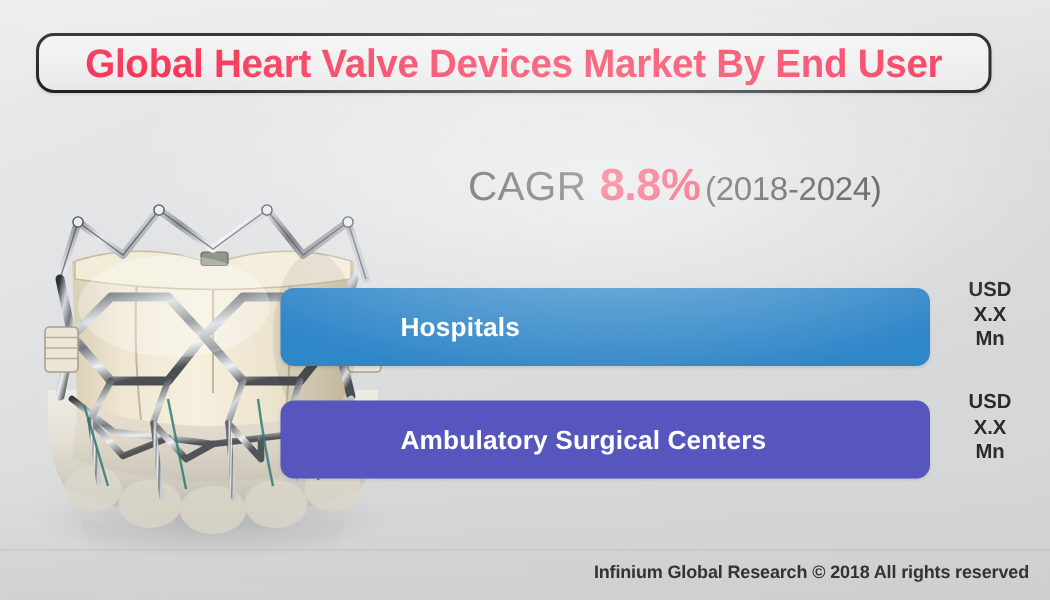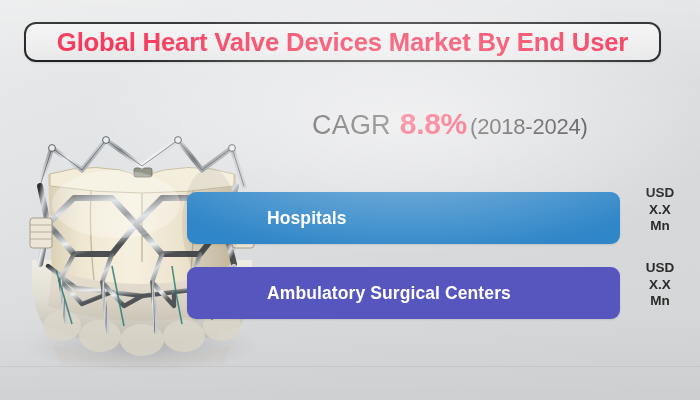--- a/index.html
+++ b/index.html
@@ -342,15 +342,16 @@
   <div class="bar bar-ambulatory">
     <span class="bar-label">Ambulatory Surgical Centers</span>
   </div>
   <div class="bar-value bar-value-ambulatory">
     <div>USD</div>
     <div>X.X</div>
     <div>Mn</div>
   </div>
 
   <div class="footer-divider"></div>
+  <div class="footer-text">Infinium Global Research © 2018 All rights reserved</div>
 
   <div class="canvas-sheen"></div>
 </div>
 
 </body></html>

